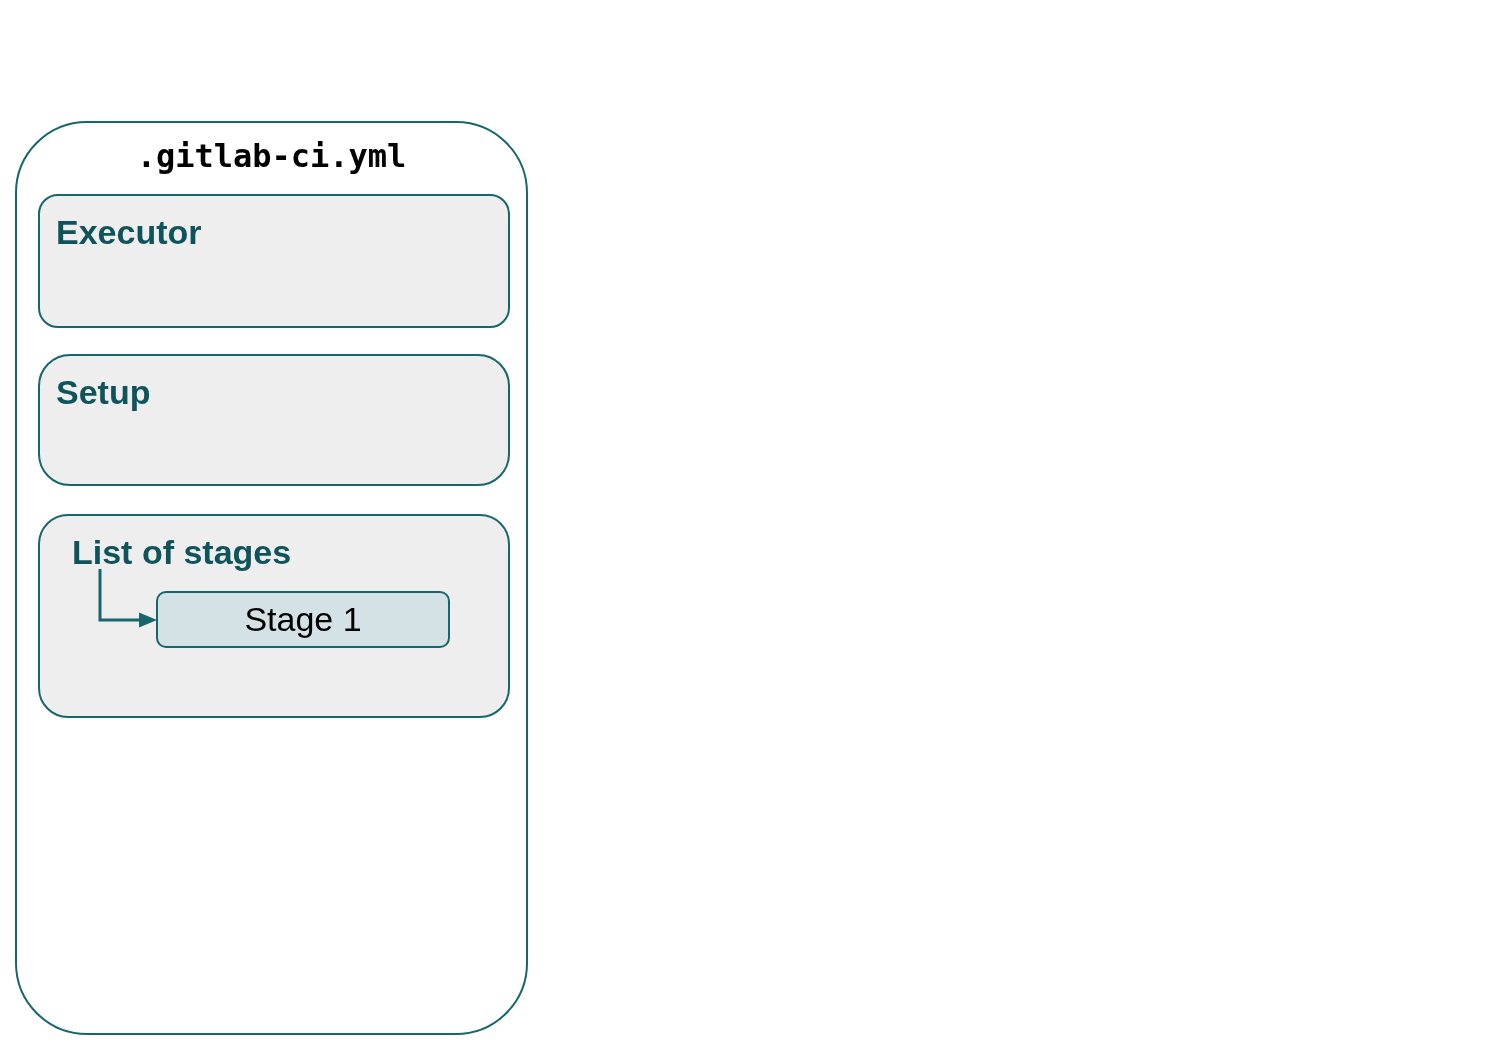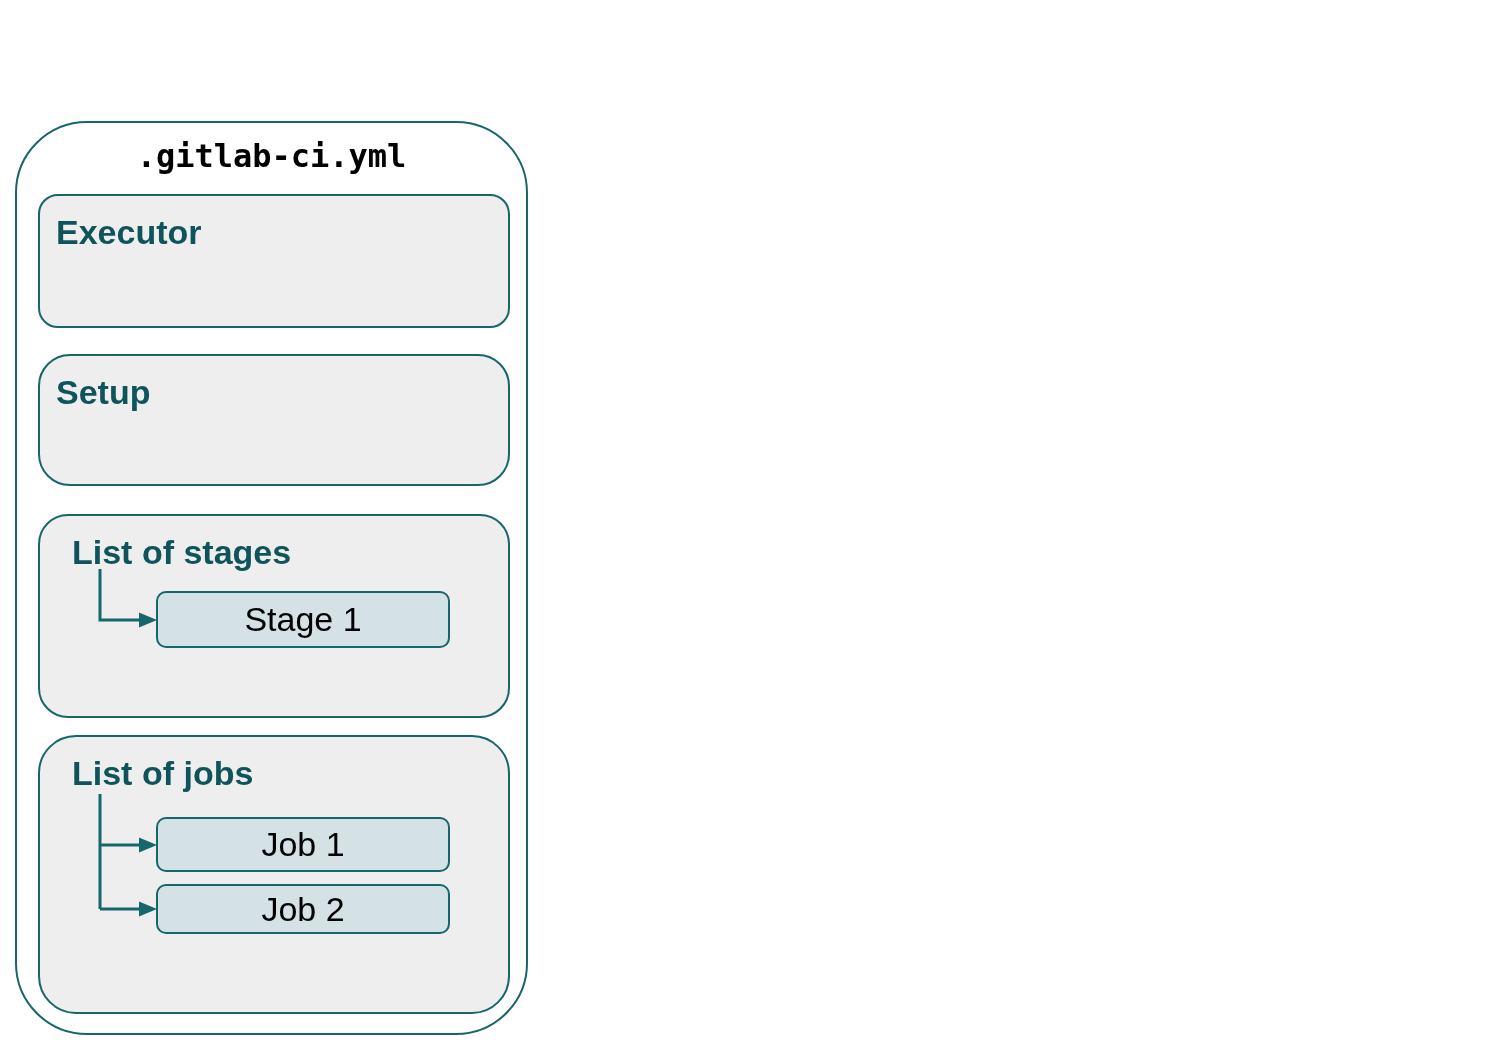--- a/index.html
+++ b/index.html
@@ -109,27 +109,15 @@
 
     <div class="section sec-stages">
       <div class="sec-label indent">List of stages</div>
       <svg class="connector" viewBox="0 0 468 200" aria-hidden="true">
         <polyline class="arrow-line" points="60,53 60,104 101,104"></polyline>
         <polygon class="arrow-head" points="99,96.5 117,104 99,111.5"></polygon>
       </svg>
       <div class="item item-stage1">Stage 1</div>
     </div>
 
-    <div class="section sec-jobs">
-      <div class="sec-label indent">List of jobs</div>
-      <svg class="connector" viewBox="0 0 468 275" aria-hidden="true">
-        <polyline class="arrow-line" points="60,57 60,172"></polyline>
-        <polyline class="arrow-line" points="60,108 101,108"></polyline>
-        <polygon class="arrow-head" points="99,100.5 117,108 99,115.5"></polygon>
-        <polyline class="arrow-line" points="60,172 101,172"></polyline>
-        <polygon class="arrow-head" points="99,164.5 117,172 99,179.5"></polygon>
-      </svg>
-      <div class="item item-job1">Job 1</div>
-      <div class="item item-job2">Job 2</div>
-    </div>
 
   </div>
 </div>
 
 </body></html>

